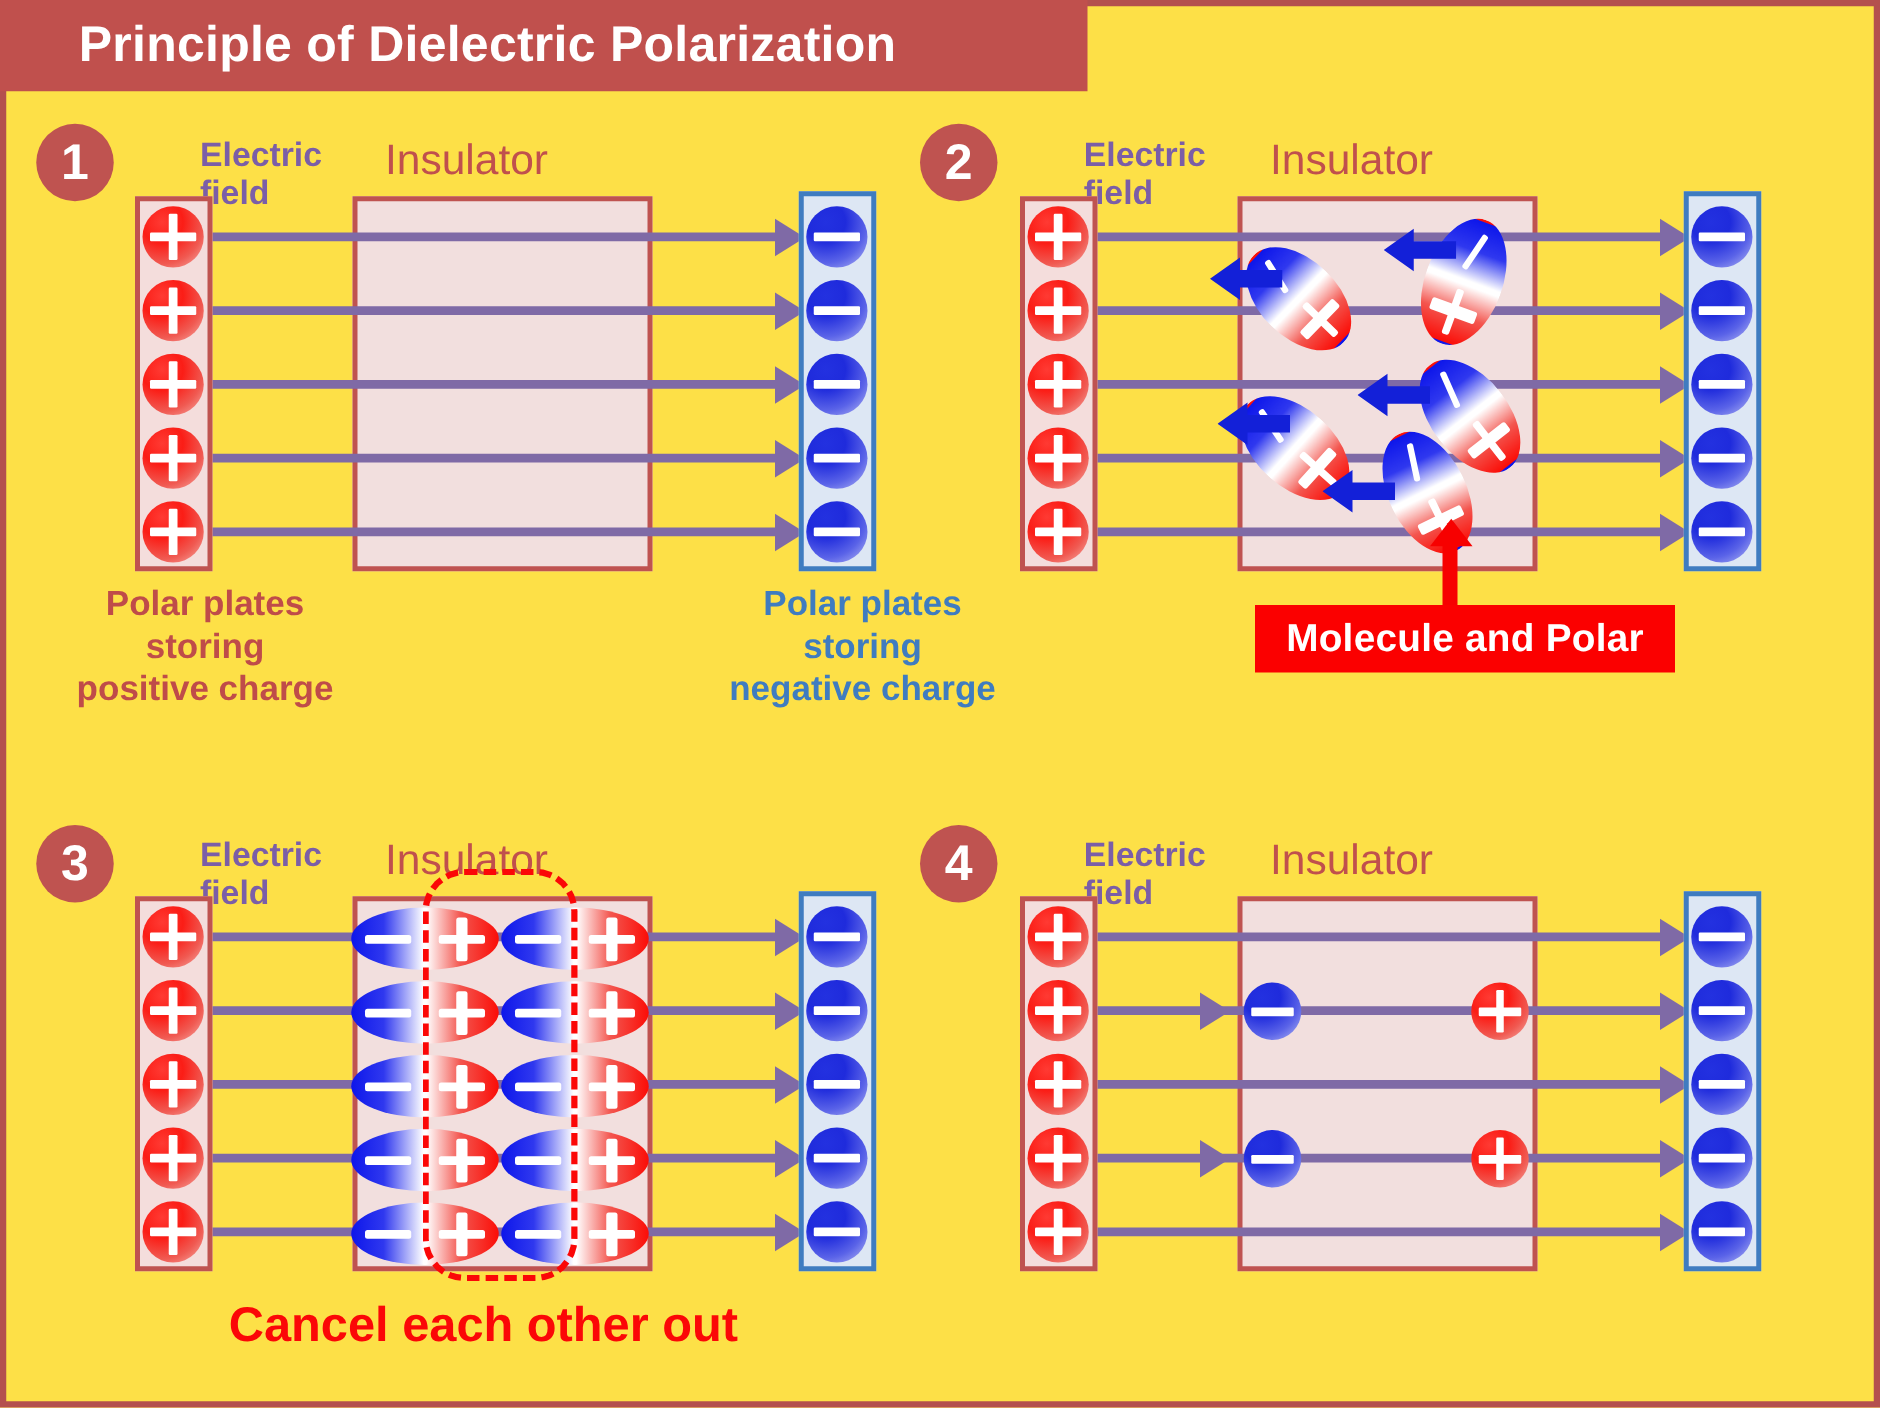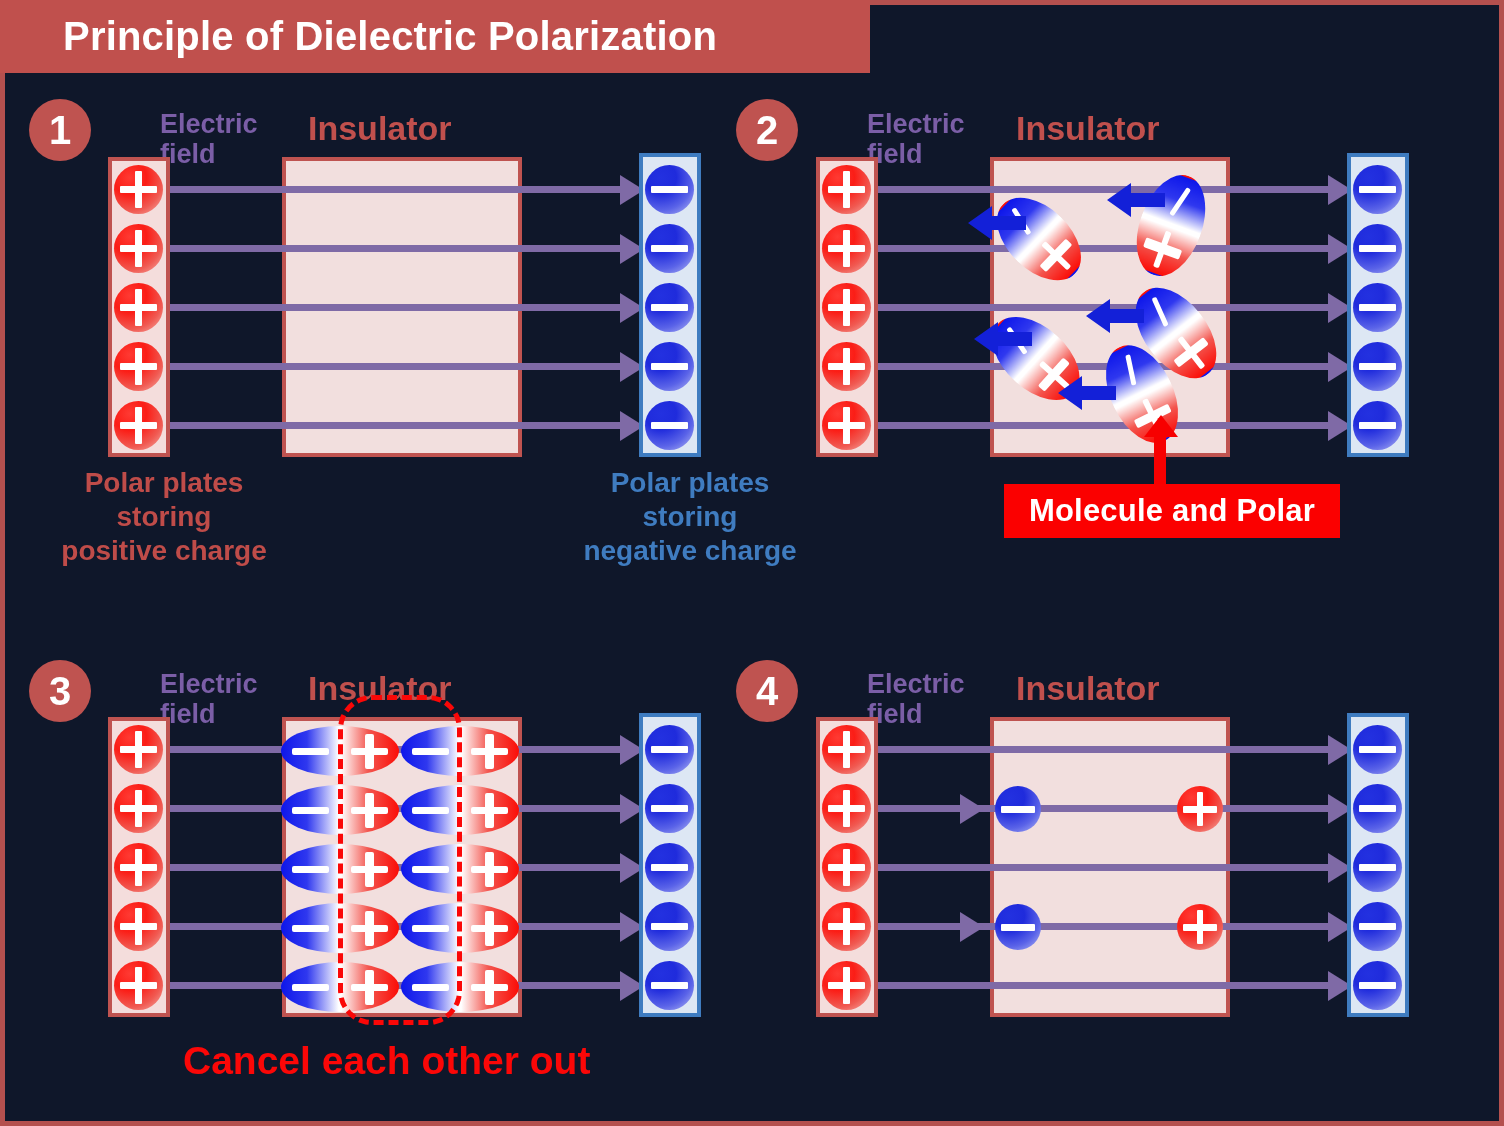--- a/index.html
+++ b/index.html
@@ -8,21 +8,21 @@
     width:1504px;height:1126px;
     background:#ffffff;
     font-family:"Liberation Sans", sans-serif;
     overflow:hidden;
   }
   .page{
     position:relative;
     width:1504px;height:1126px;
     box-sizing:border-box;
     border:5px solid #b4504e;
-    background:#0f172a;
+    background:#fde047;
   }
   
   .title-bar{
     position:absolute;left:-5px;top:-5px;
     width:870px;height:73px;
     background:#c0504d;
     display:flex;align-items:center;
   }
   .title-text{
     color:#ffffff;
@@ -46,21 +46,21 @@
   .lbl-efield{
     position:absolute;
     color:#7b5ea7;
     font-size:27px;font-weight:bold;
     text-align:left;line-height:1.12;
     white-space:pre-line;
   }
   .lbl-insulator{
     position:absolute;
     color:#c0504d;
-    font-size:34px;font-weight:bold;
+    font-size:34px;font-weight:normal;
     white-space:nowrap;
   }
   
   .plate{
     position:absolute;
     box-sizing:border-box;
   }
   .plate.pos{background:#f4dddc;border:4px solid #bf5350;}
   .plate.neg{background:#dde7f4;border:4px solid #3f7cc0;}
   

